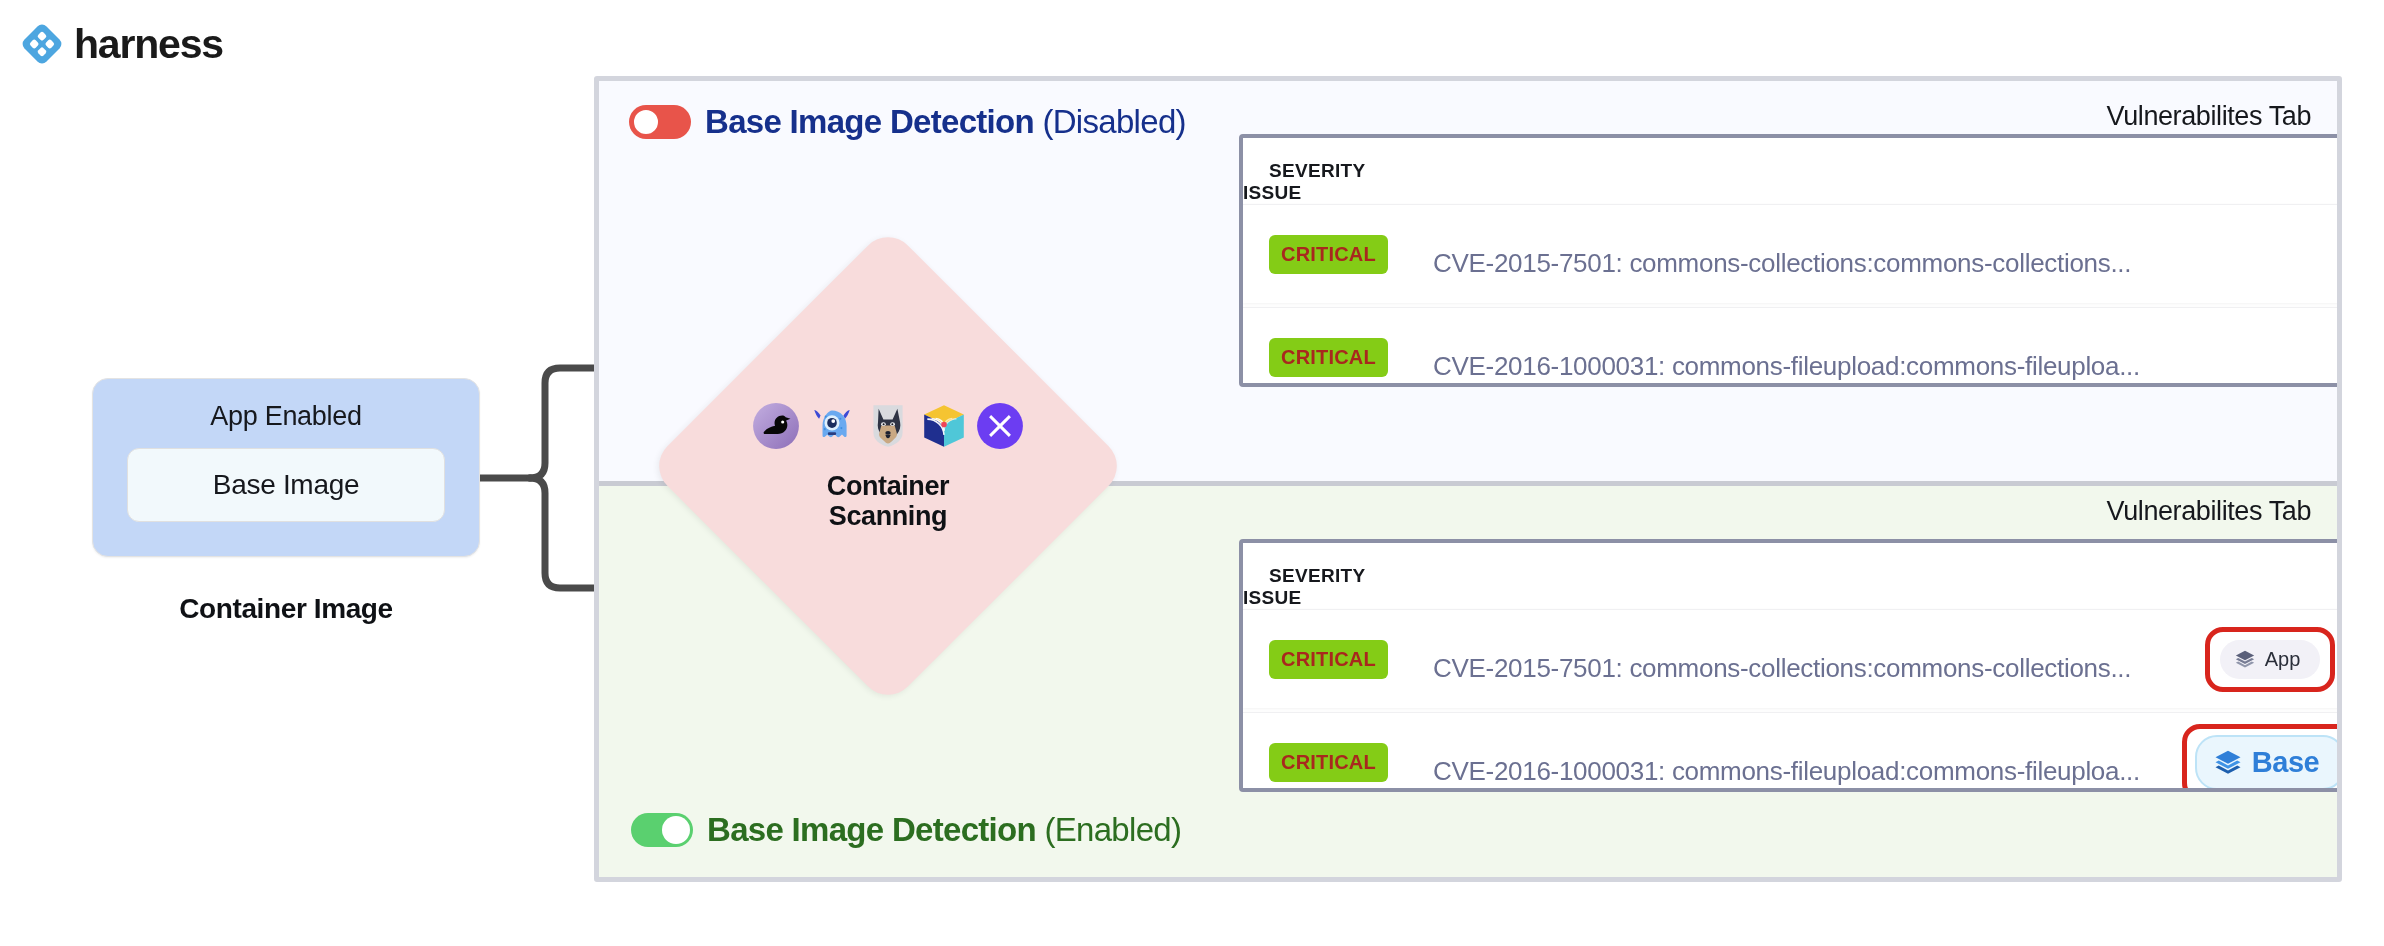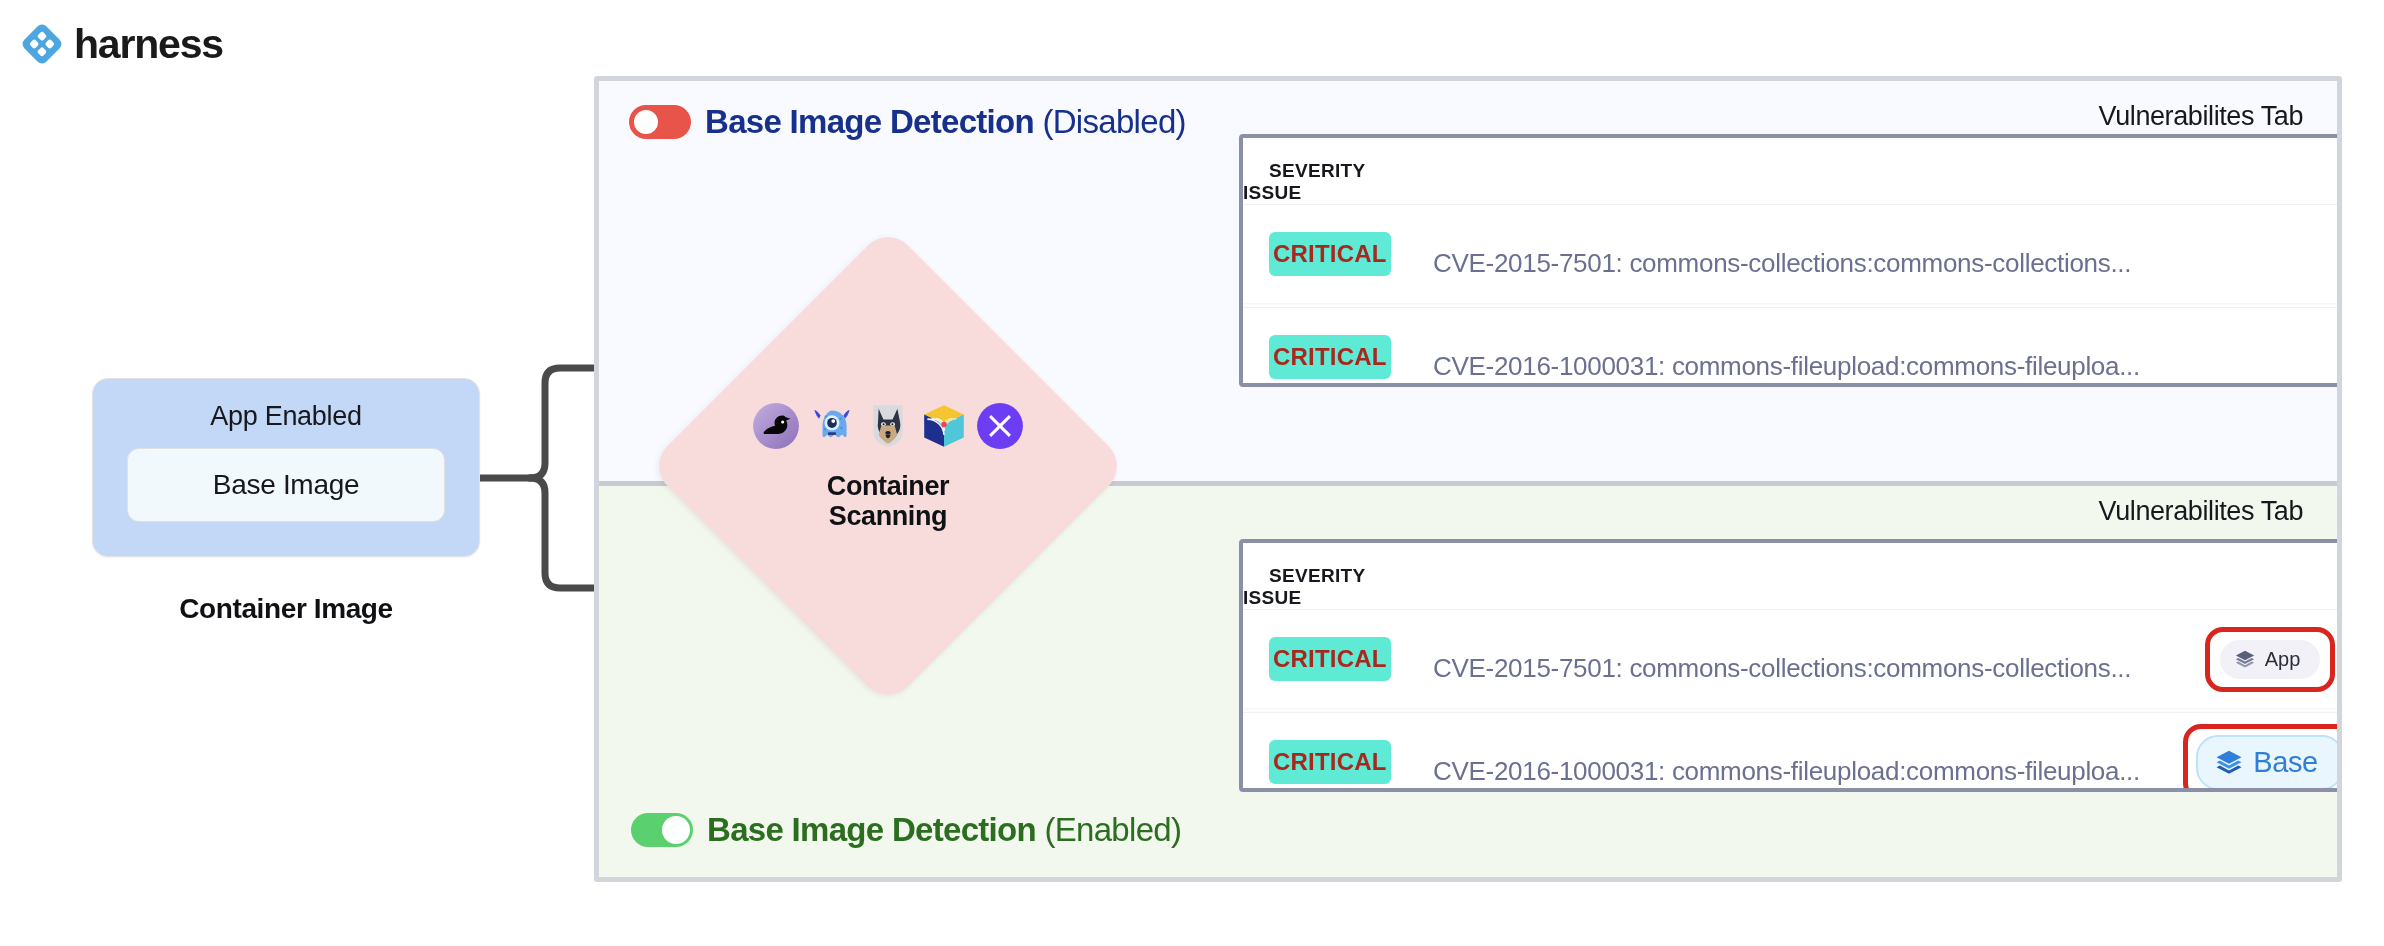--- a/index.html
+++ b/index.html
@@ -63,21 +63,21 @@
   .switch.off .knob { left: 3px; border: 2px solid #e8544a; }
   .switch.on  .knob { right: 3px; }
   .tog-text { font-size: 33px; letter-spacing: -.7px; white-space: nowrap; }
   .tog-text .strong { font-weight: 700; }
   .tog-text .paren { font-weight: 400; }
   .tog-top  .strong, .tog-top  .paren { color: #16308c; }
   .tog-bot  .strong, .tog-bot  .paren { color: #2c6e20; }
 
   
   .vtab {
-    position: absolute; right: 34px;
+    position: absolute; right: 26px;
     font-size: 27px; color: #16181d; letter-spacing: -.4px;
   }
   .vtab.top { top: 20px; }
   .vtab.bottom { top: 10px; }
 
   
   .table-card {
     position: absolute; background: #ffffff;
     border: 4px solid #8c90a6; border-radius: 4px;
     overflow: hidden;
@@ -92,39 +92,39 @@
   .th.sev  { width: 190px; padding-left: 26px; }
   .th.iss  { flex: 1; }
   .trow {
     display: flex; align-items: center; height: 99px;
     background: #fff; border-top: 1px solid #f0f0f2;
     box-shadow: 0 1px 3px rgba(0,0,0,.05);
     margin-bottom: 4px;
   }
   .cell-sev { width: 190px; padding-left: 26px; }
   .badge-critical {
-    display: inline-block; background: #5eead4; color: #a8281e;
-    font-size: 24px; font-weight: 700; letter-spacing: .2px;
-    padding: 8px 4px; border-radius: 6px;
+    display: inline-block; background: #84cc16; color: #a8281e;
+    font-size: 20px; font-weight: 700; letter-spacing: .2px;
+    padding: 8px 12px; border-radius: 6px;
   }
   .cell-iss {
     flex: 1; font-size: 26px; color: #6b7091;
     letter-spacing: -.3px; white-space: nowrap; overflow: hidden; margin-top: 19px;
   }
   .cell-tag { width: 210px; display: flex; justify-content: center; align-items: flex-end; }
 
   
   .chip { display: inline-flex; align-items: center; gap: 9px; border-radius: 22px; }
   .chip-app {
     background: #f2f1f7; color: #2b2f3a;
     font-size: 20px; padding: 8px 20px 8px 14px;
   }
   .chip-base {
     background: #eaf6fd; border: 2px solid #bde3f7; color: #2f7fd8;
-    font-size: 29px; font-weight: 400; padding: 9px 24px 9px 16px; letter-spacing: -.4px;
+    font-size: 29px; font-weight: 700; padding: 9px 24px 9px 16px; letter-spacing: -.4px;
   }
   .red-ring {
     border: 5px solid #d8251d; border-radius: 18px;
     padding: 8px 10px; display: inline-flex; align-items: center; justify-content: center;
   }
   .red-ring.base { padding: 6px 8px; }
 
   
   .wires { position: absolute; left: 0; top: 0; width: 2384px; height: 946px; pointer-events: none; }
 

